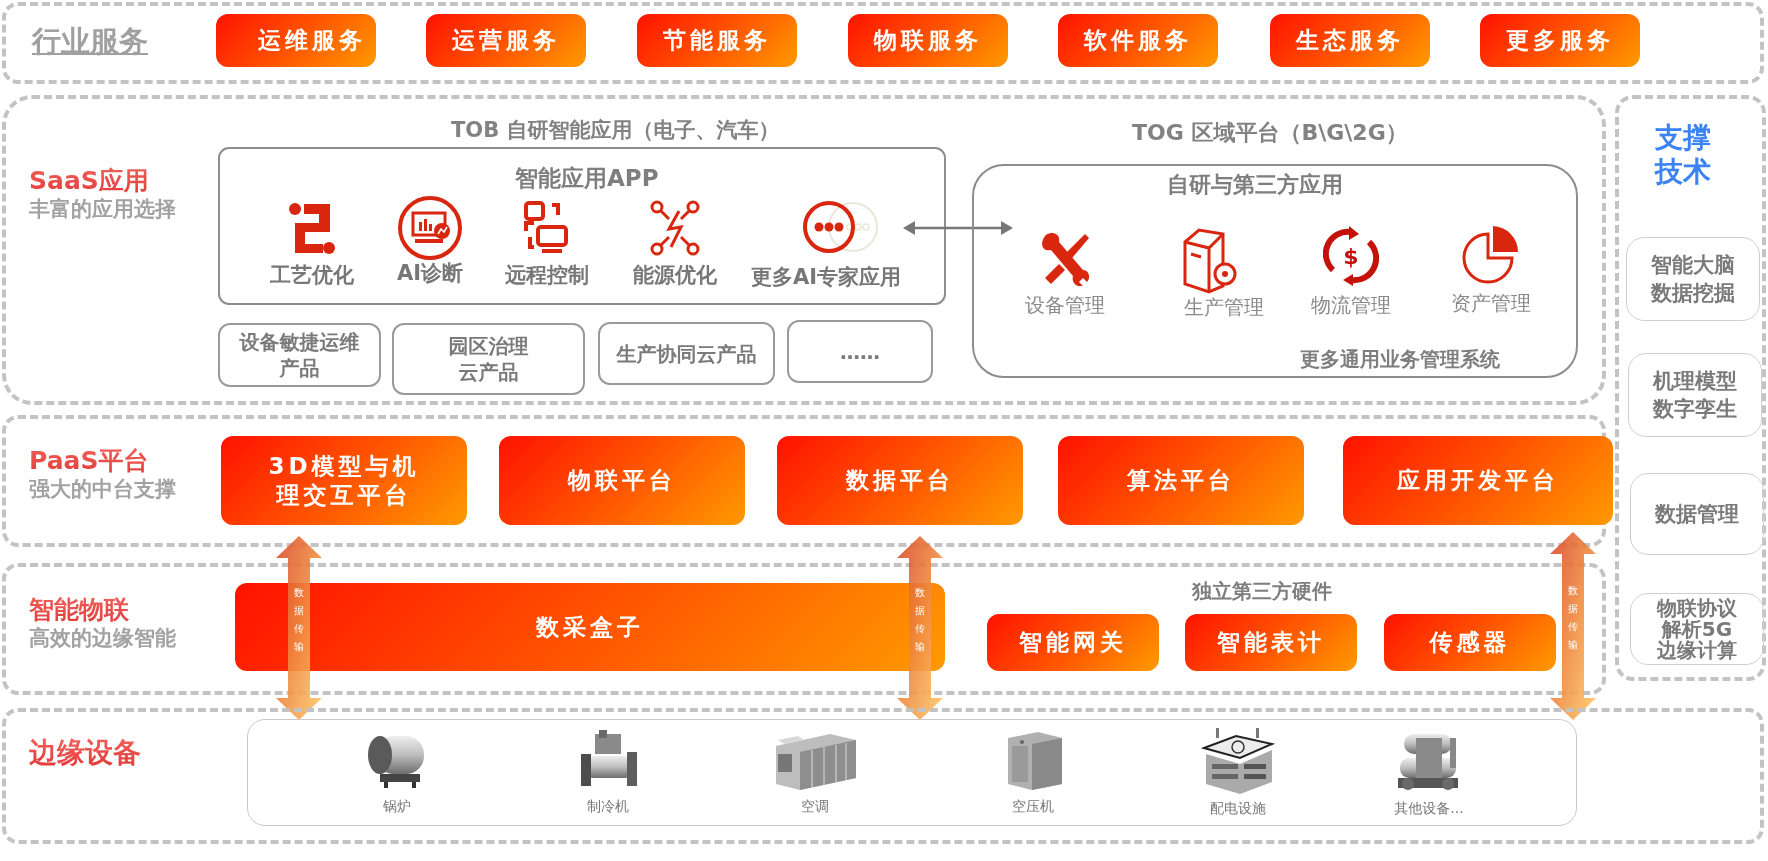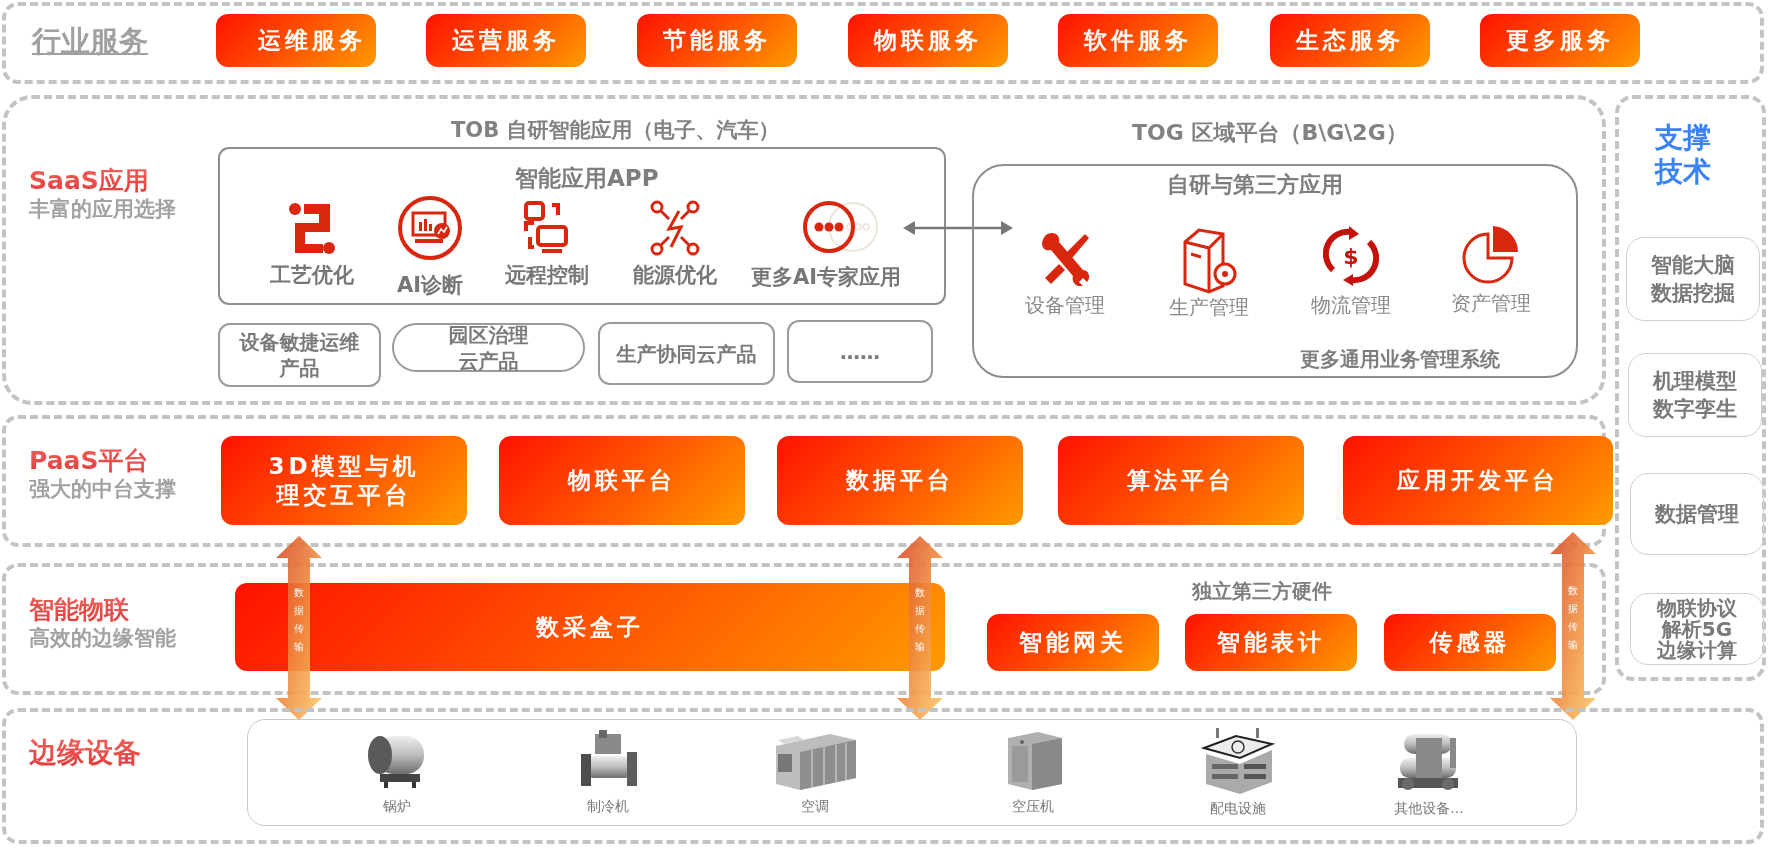--- a/index.html
+++ b/index.html
@@ -51,21 +51,21 @@
       <rect x="17" y="3" width="26" height="10" fill="#d9260f"></rect>
       <rect x="32" y="3" width="11" height="28" fill="#d9260f"></rect>
       <rect x="8" y="22" width="35" height="9" fill="#d9260f"></rect>
       <rect x="8" y="22" width="10" height="30" fill="#d9260f"></rect>
       <rect x="8" y="43" width="28" height="9" fill="#d9260f"></rect>
       <circle cx="42" cy="47" r="6" fill="#d9260f"></circle>
     </svg>
     <div class="icon-label">工艺优化</div>
   </div>
 
-  <div class="abs icon-item" style="left:160px;top:46px;width:100px;gap:12px;">
+  <div class="abs icon-item" style="left:160px;top:46px;width:100px;">
     <svg width="66" height="66" viewBox="0 0 66 66">
       <circle cx="33" cy="33" r="30" fill="none" stroke="#d9260f" stroke-width="4"></circle>
       <rect x="16" y="18" width="32" height="22" fill="none" stroke="#d9260f" stroke-width="3"></rect>
       <rect x="22" y="27" width="3" height="9" fill="#d9260f"></rect>
       <rect x="27" y="24" width="3" height="12" fill="#d9260f"></rect>
       <rect x="32" y="29" width="3" height="7" fill="#d9260f"></rect>
       <rect x="18" y="44" width="28" height="4" fill="#d9260f"></rect>
       <circle cx="45" cy="36" r="8" fill="#d9260f"></circle>
       <path d="M41 39 L44 34 L47 37 L50 32" stroke="#fff" stroke-width="1.6" fill="none"></path>
     </svg>
@@ -113,38 +113,38 @@
   </div>
 </div>
 
 <svg class="abs" style="left:903px;top:218px;" width="110" height="20" viewBox="0 0 110 20">
   <line x1="10" y1="10" x2="100" y2="10" stroke="#777" stroke-width="2.5"></line>
   <polygon points="0,10 12,3 12,17" fill="#777"></polygon>
   <polygon points="110,10 98,3 98,17" fill="#777"></polygon>
 </svg>
 
 <div class="abs sbox" style="left:218px;top:323px;width:163px;height:64px;padding:0 12px;">设备敏捷运维产品</div>
-<div class="abs sbox" style="left:392px;top:323px;width:193px;height:49px;padding:0 50px;border-radius:26px;">园区治理云产品</div>
+<div class="abs sbox" style="left:392px;top:323px;width:193px;height:72px;padding:0 50px;">园区治理云产品</div>
 <div class="abs sbox" style="left:598px;top:322px;width:177px;height:63px;padding:0 12px;">生产协同云产品</div>
 <div class="abs sbox" style="left:787px;top:320px;width:146px;height:63px;">……</div>
 
 <div class="abs grey-bold" style="left:1132px;top:118px;font-size:22px;color:#828282;">TOG 区域平台（B\G\2G）</div>
 <div class="abs rbox" style="left:972px;top:164px;width:606px;height:214px;border-radius:32px;">
   <div class="abs grey-bold" style="left:193px;top:4px;font-size:22px;">自研与第三方应用</div>
 
   <div class="abs" style="left:36px;top:64px;width:110px;text-align:center;">
     <svg width="52" height="56" viewBox="0 0 52 56" style="display:block;margin:0 auto;">
       <path d="M6 6 C12 0 22 4 20 12 L44 40 C50 40 52 48 48 52 L44 48 L40 52 L44 56 C38 58 32 52 34 46 L12 20 C4 22 0 14 6 6 Z" fill="#d9260f"></path>
       <path d="M46 4 L50 8 L28 34 L22 28 Z" fill="#d9260f"></path>
       <path d="M20 34 L26 40 L12 54 L6 48 Z" fill="#d9260f"></path>
     </svg>
     <div class="tog-label">设备管理</div>
   </div>
 
-  <div class="abs" style="left:180px;top:60px;width:110px;text-align:center;">
+  <div class="abs" style="left:180px;top:60px;width:110px;text-align:right;">
     <svg width="60" height="68" viewBox="0 0 60 68" style="display:block;margin:0 auto;">
       <path d="M6 16 L20 4 L44 8 L44 60 L30 66 L6 58 Z" fill="none" stroke="#d9260f" stroke-width="3"></path>
       <path d="M6 16 L30 22 L44 8 M30 22 L30 66" fill="none" stroke="#d9260f" stroke-width="3"></path>
       <line x1="12" y1="28" x2="22" y2="31" stroke="#d9260f" stroke-width="3"></line>
       <circle cx="46" cy="48" r="10" fill="#fff" stroke="#d9260f" stroke-width="3"></circle>
       <circle cx="46" cy="48" r="3" fill="#d9260f"></circle>
     </svg>
     <div class="tog-label" style="margin-top:0;">生产管理</div>
   </div>
 

